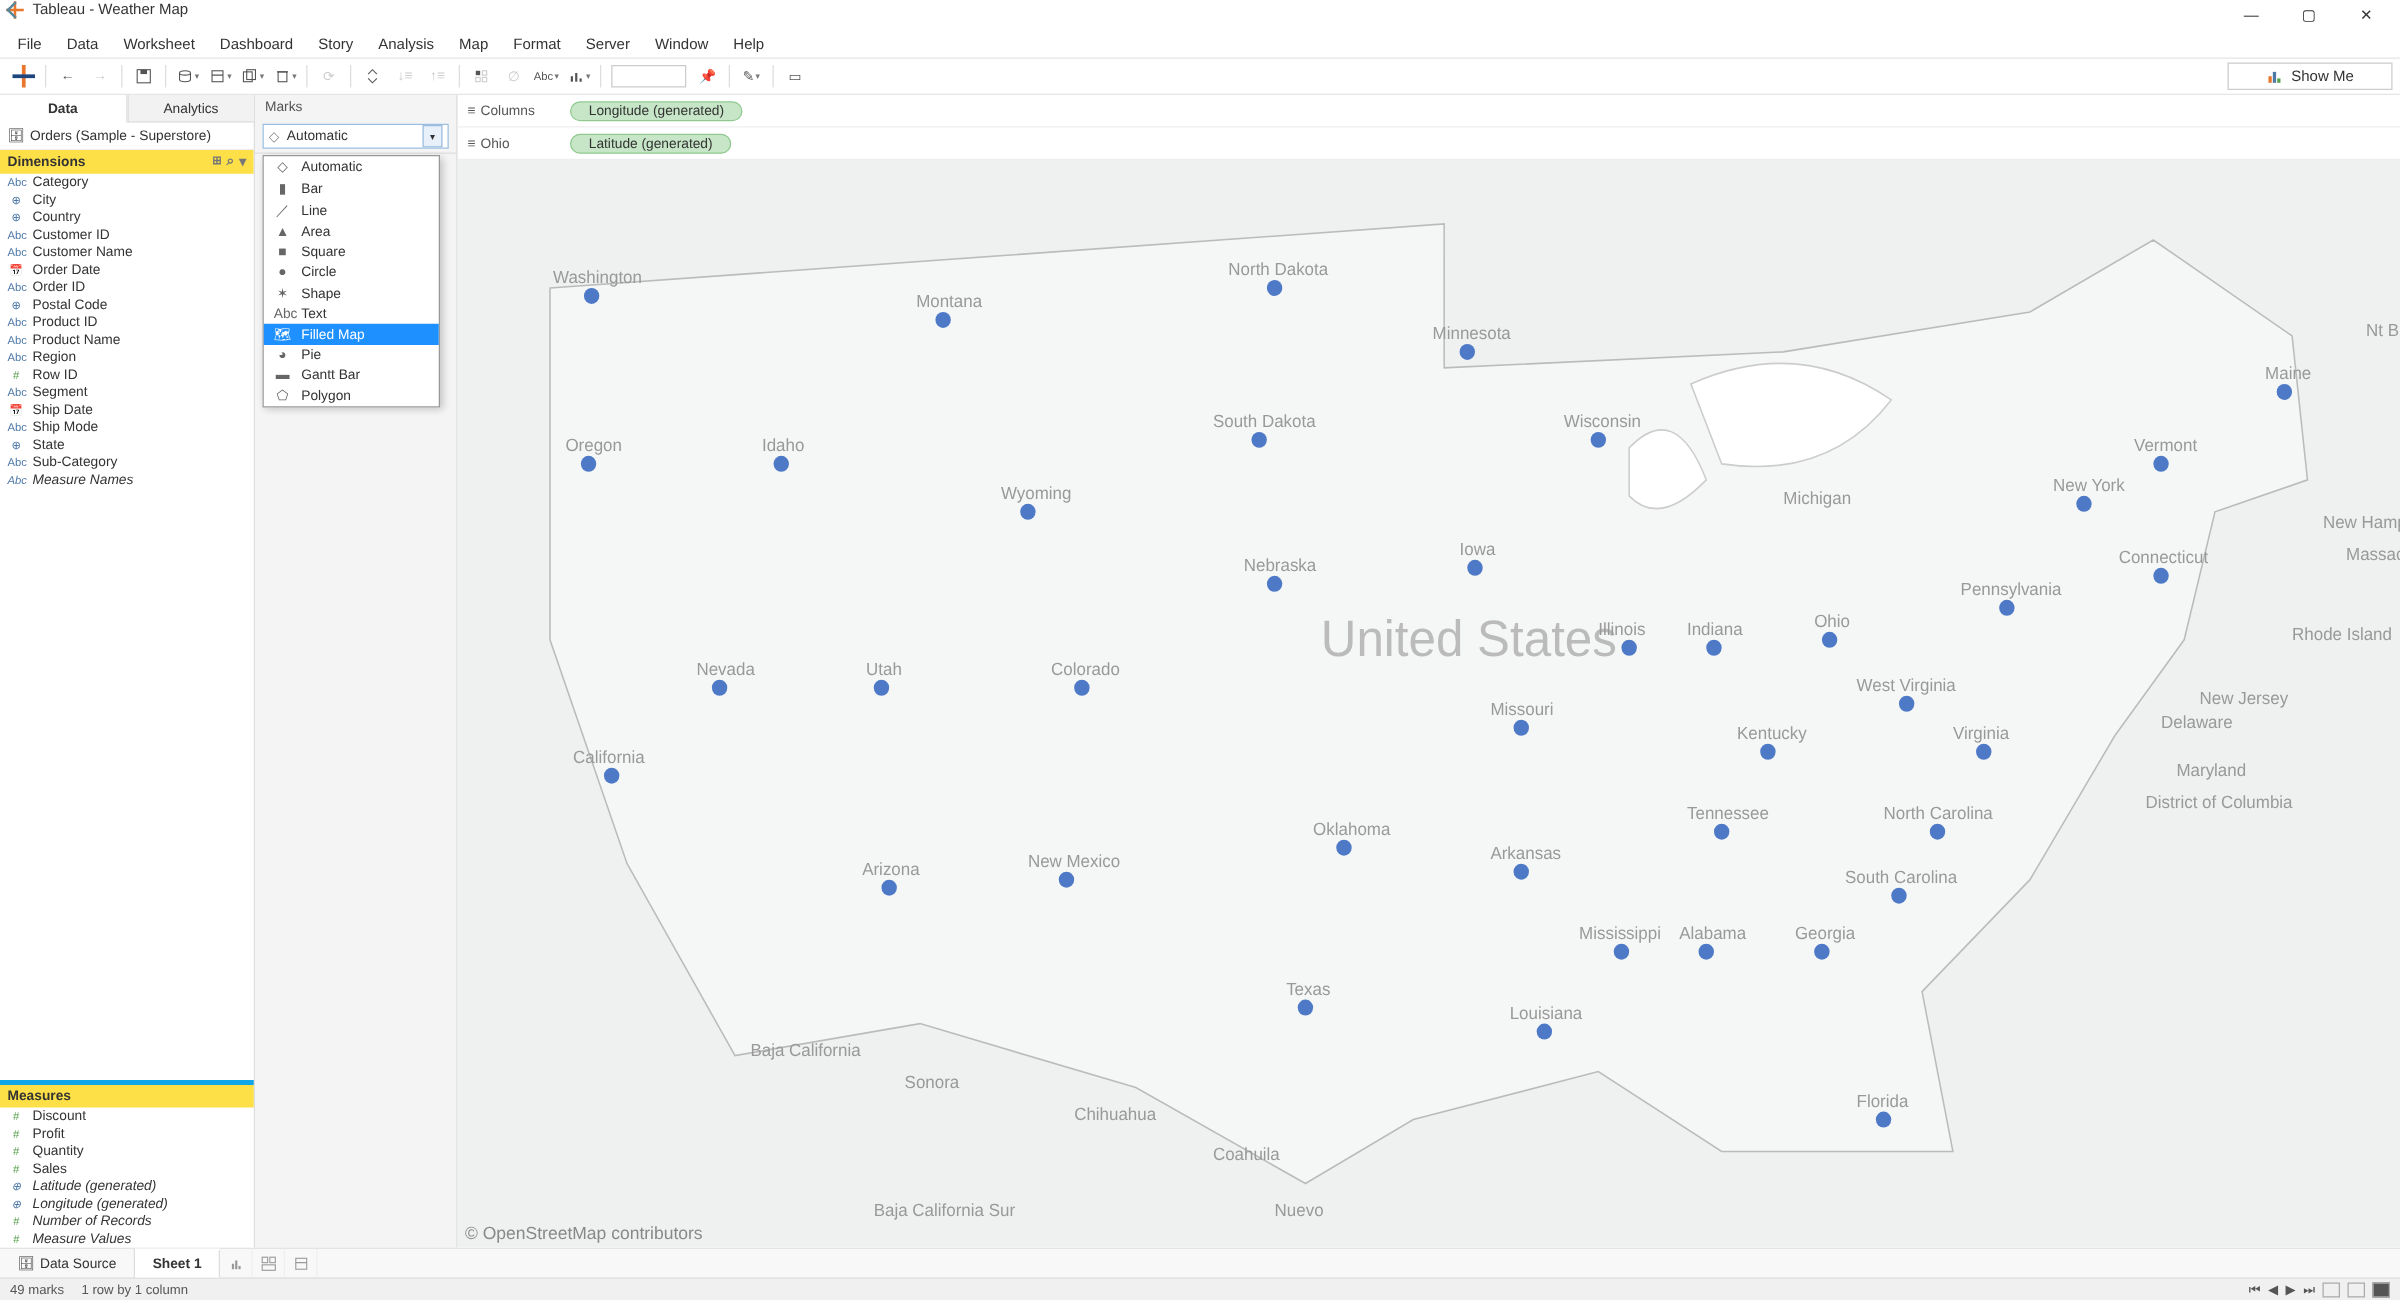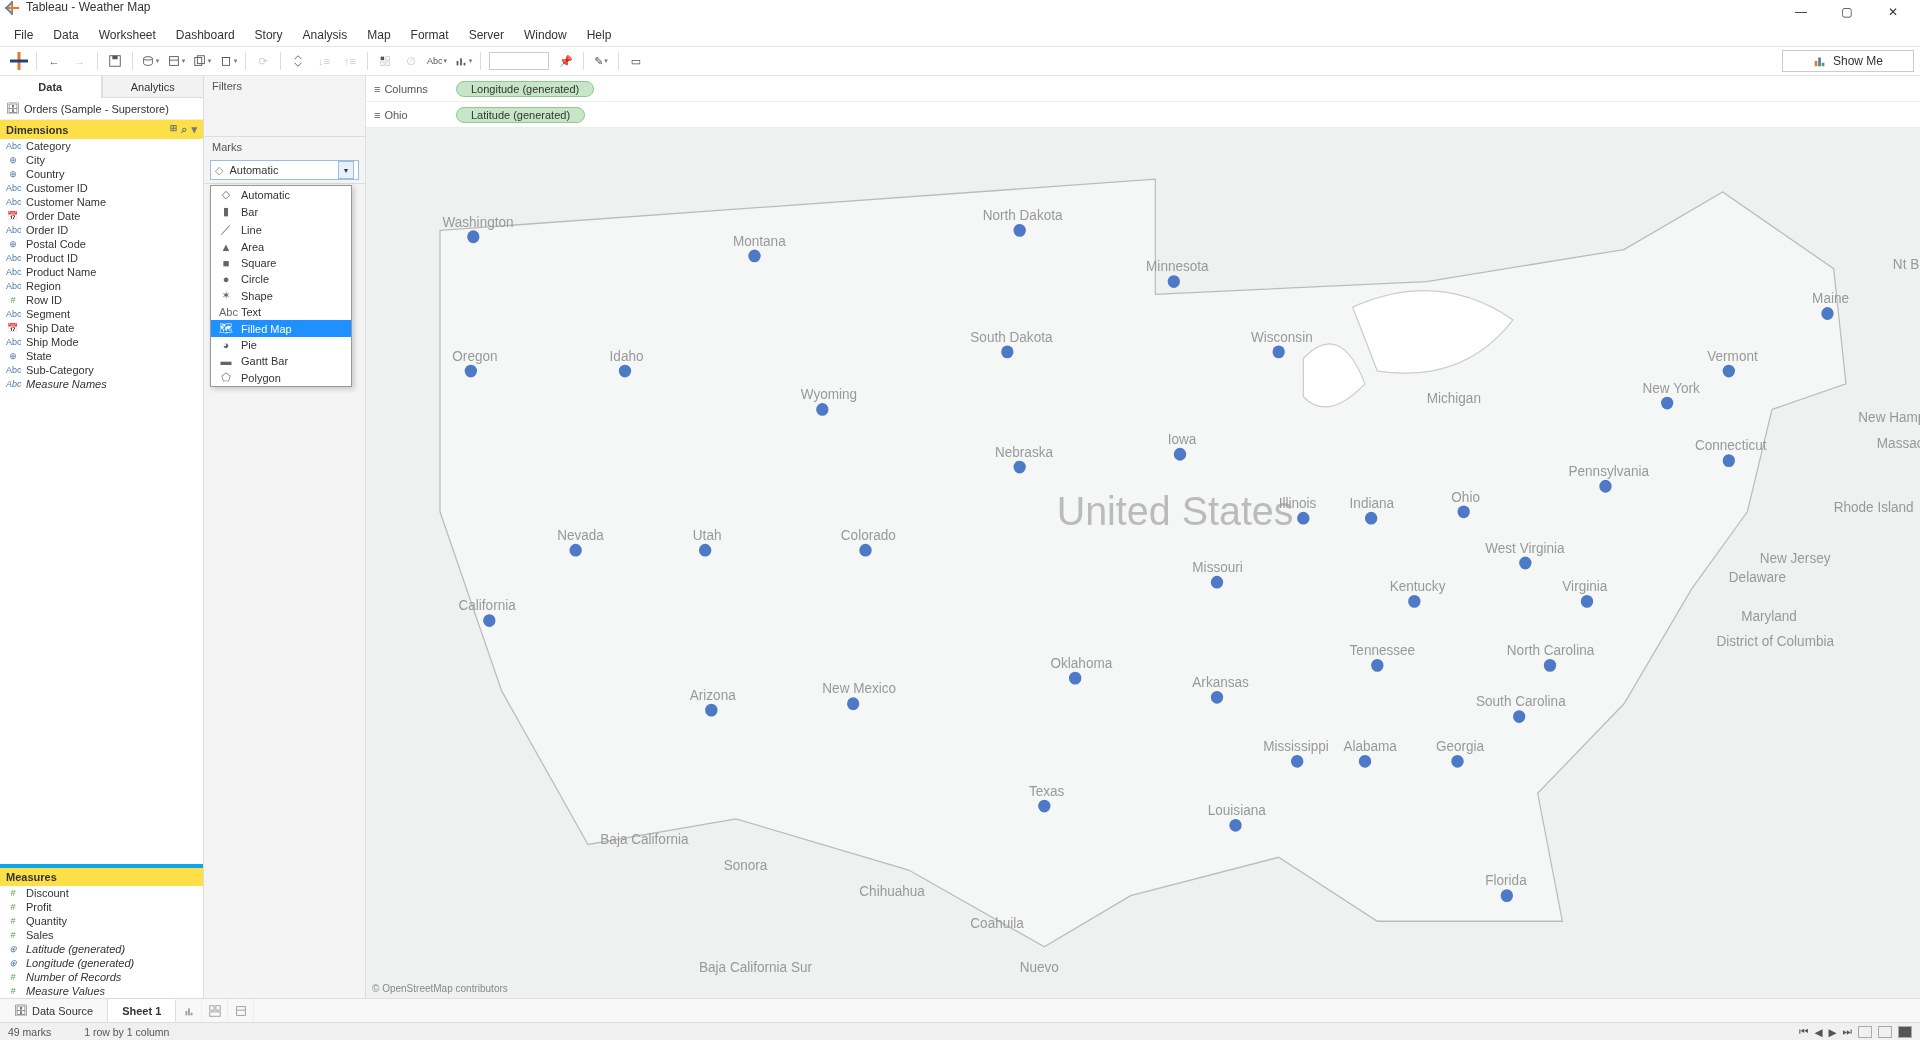--- a/index.html
+++ b/index.html
@@ -62,33 +62,33 @@
 .mark-opt.sel .micon { color: #fff; }
 
 
 .viz { flex: 1; display: flex; flex-direction: column; background: #fff; }
 .colrow-shelves { }
 .cr-shelf { display: flex; align-items: center; height: 26px; border-bottom: 1px solid #eee; }
 .cr-label { width: 90px; padding-left: 8px; font-size: 11px; color: #555; display: flex; align-items: center; gap: 4px; }
 .pill { background: #c7e6c7; border: 1px solid #8fc98f; border-radius: 10px; padding: 1px 14px; font-size: 11px; color: #333; }
 .map-canvas { flex: 1; position: relative; background: #eef1f0; overflow: hidden; }
 .map-canvas svg { width: 100%; height: 100%; }
-.attribution { position: absolute; bottom: 4px; left: 6px; font-size: 10px; color: #888; }
+.attribution { position: absolute; bottom: 4px; left: 6px; font-size: 14px; color: #888; }
 .state-dot { fill: #4e79c7; }
 .state-label { fill: #999; font-size: 11px; }
 .country-label { fill: #bbb; font-size: 32px; }
 
 
 .bottom-tabs { height: 24px; border-top: 1px solid #ddd; display: flex; align-items: center; background: #f8f8f8; }
 .bt-tab { padding: 0 14px; height: 100%; display: flex; align-items: center; font-size: 11px; border-right: 1px solid #ddd; cursor: pointer; }
 .bt-tab.active { background: #fff; border-top: 2px solid #fff; margin-top: -1px; font-weight: 600; }
 .bt-icon { width: 26px; display: flex; align-items: center; justify-content: center; color: #777; height: 100%; border-right: 1px solid #eee; }
 
 
-.statusbar { height: 18px; background: #f0f0f0; border-top: 1px solid #ddd; display: flex; align-items: center; padding: 0 8px; font-size: 10.5px; color: #555; gap: 33px; }
+.statusbar { height: 18px; background: #f0f0f0; border-top: 1px solid #ddd; display: flex; align-items: center; padding: 0 8px; font-size: 10.5px; color: #555; gap: 14px; }
 .statusbar .right { margin-left: auto; display: flex; gap: 6px; align-items: center; }
 .sb-icon { width: 14px; height: 12px; border: 1px solid #aaa; }
 
 svg.icon { width: 14px; height: 14px; }
 </style>
 </head>
 <body>
 
 <div class="titlebar">
   <span class="logo">
@@ -338,24 +338,20 @@
           </div>
           <div class="field italic">
             <span class="ficon num">#</span>
             <span>Measure Values</span>
           </div>
         </div>
     </div>
   </div>
 
   <div class="shelves">
-    <div class="shelf">
-      <div class="shelf-title">Filters</div>
-      <div class="shelf-body"></div>
-    </div>
     <div class="shelf marks-card" style="position:relative">
       <div class="shelf-title">Marks</div>
       <div style="position:relative">
         <div class="mark-type-select">
           <span style="color:#888;margin-right:6px">◇</span>
           <span>Automatic</span>
           <span class="dd">▾</span>
         </div>
         <div class="mark-dropdown" id="mark-dd">
             <div class="mark-opt">

